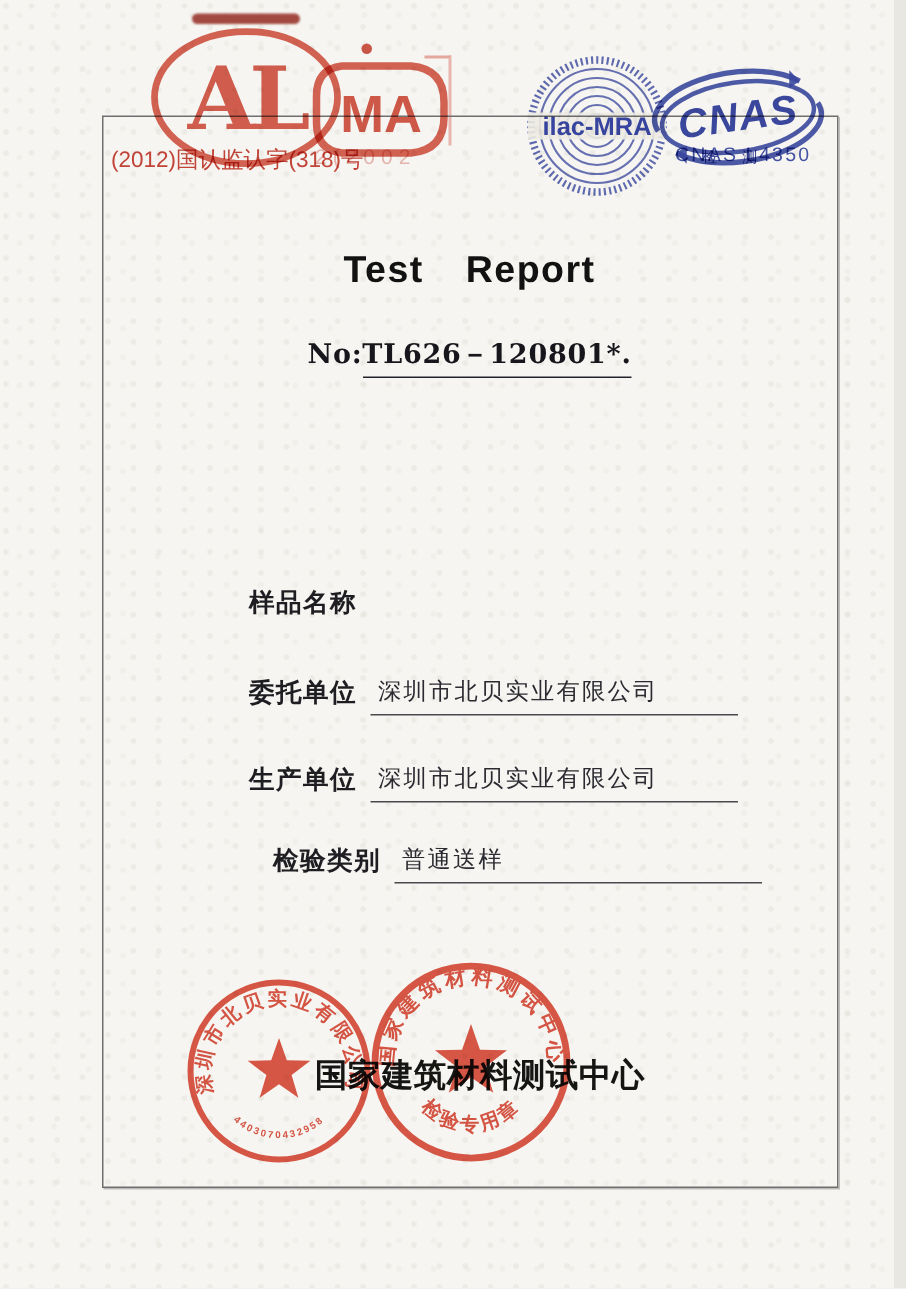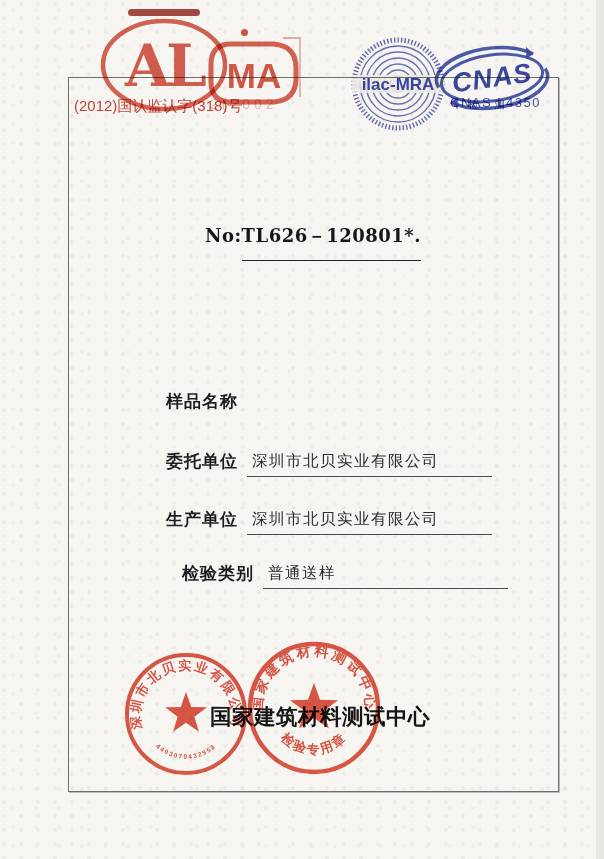--- a/index.html
+++ b/index.html
@@ -52,21 +52,21 @@
   .title-en{
     position:absolute;left:70px;top:166px;width:486px;text-align:center;
     font-family:"Liberation Sans",sans-serif;
     font-size:25px;font-weight:bold;color:#121212;word-spacing:20px;letter-spacing:1px;
   }
   .report-no{
     position:absolute;left:70px;top:224px;width:486px;text-align:center;
     font-family:"DejaVu Serif","Liberation Serif",serif;
     font-size:18px;font-weight:bold;color:#16161c;letter-spacing:.5px;
   }
-  .report-no .num{border-bottom:1.5px solid #22222a;padding-bottom:14px;}
+  .report-no .num{border-bottom:1.5px solid #22222a;padding-bottom:4px;}
   
   .field{position:absolute;left:166px;display:flex;align-items:flex-end;}
   .field .lbl{
     font-family:"Liberation Sans",sans-serif;font-weight:bold;
     font-size:17px;color:#1d1d22;letter-spacing:1px;margin-right:9px;padding-bottom:4px;white-space:nowrap;
   }
   .field .val{
     width:240px;border-bottom:1.2px solid #4a4a4e;
     font-family:"DejaVu Serif","Liberation Serif",serif;
     font-size:15.5px;color:#2a2a30;letter-spacing:1.5px;
@@ -130,20 +130,21 @@
       <text x="0" y="9" text-anchor="middle" font-family="Liberation Sans, sans-serif" font-weight="bold" font-style="italic" font-size="27" fill="#3c4aa6" letter-spacing="1">CNAS</text>
     </g>
   </svg>
 
   <div class="red-approval">(2012)国认监认字(318)号</div>
   <div class="red-faded">2(2002</div>
 
   <div class="cnas-cap-cn">检 测</div>
   <div class="cnas-cap-code">CNAS L4350</div>
 
+  <div class="title-en">Test Report</div>
   <div class="report-no">
     <span>No:</span><span class="num">TL626－120801*.</span>
   </div>
 
   <div class="field f1">
     <span class="lbl">样品名称</span>
   </div>
   <div class="field f2">
     <span class="lbl">委托单位</span>
     <span class="val">深圳市北贝实业有限公司</span>

